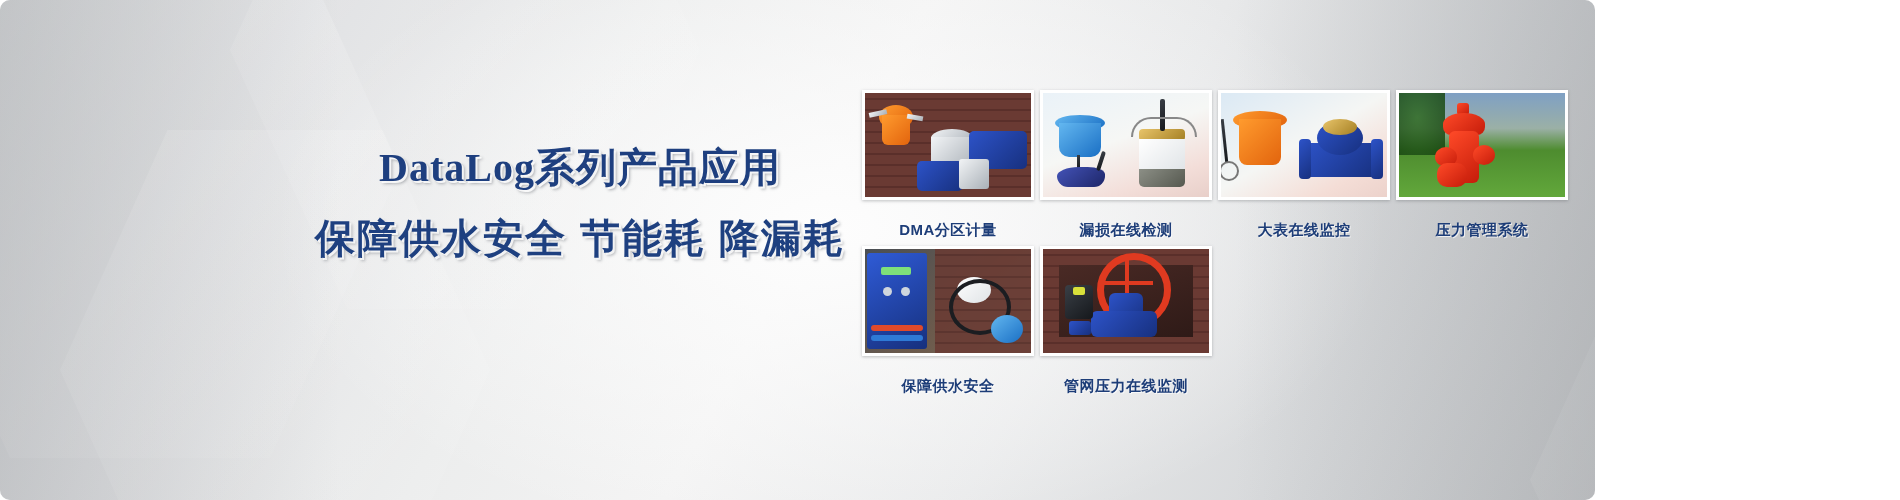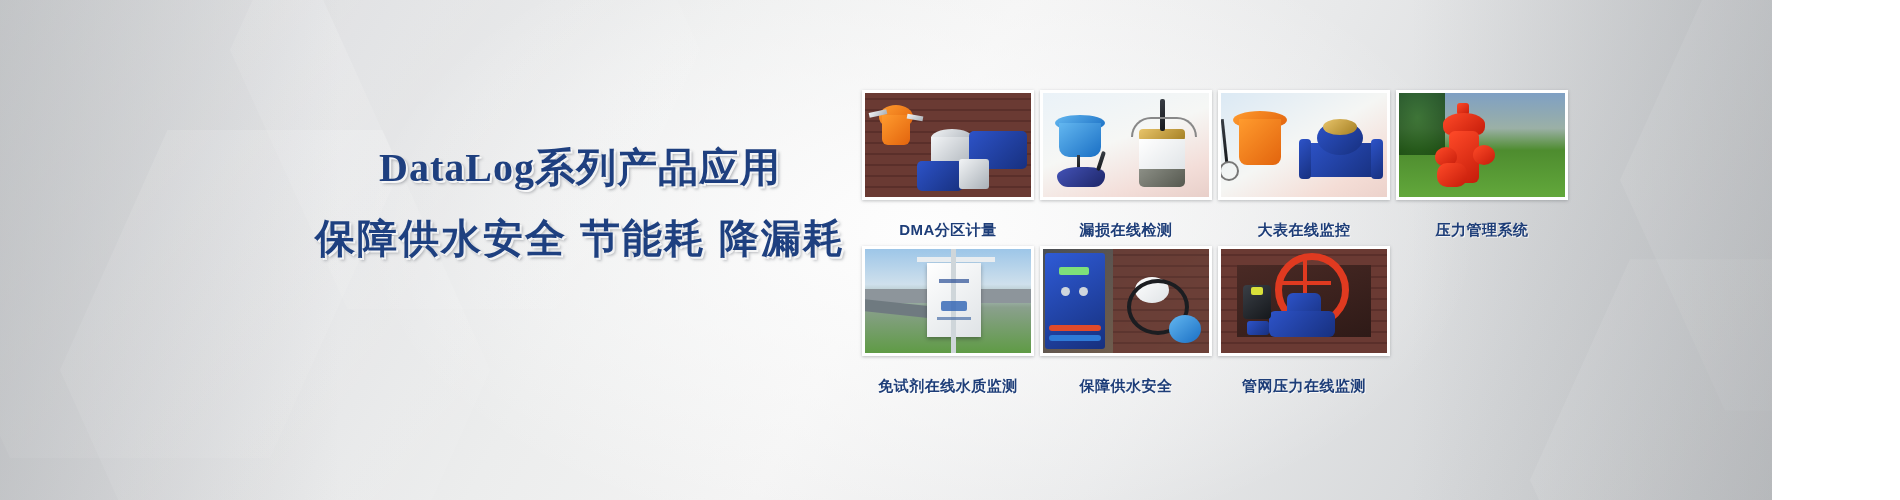--- a/index.html
+++ b/index.html
@@ -1,24 +1,25 @@
 <!DOCTYPE html>
 <html><head>
 <meta charset="utf-8">
 <style>
   html,body{margin:0;padding:0;}
   body{
     width:1900px;height:500px;overflow:hidden;
     font-family:"Liberation Sans","DejaVu Sans",sans-serif;
   }
   .banner{
-    position:relative;width:1772px;height:500px;overflow:hidden;
+    position:relative;width:1595px;height:500px;overflow:hidden;
     background:
       radial-gradient(ellipse 900px 520px at 52% 46%, #fdfdfd 0%, rgba(253,253,253,0) 62%),
       linear-gradient(118deg, #cfd1d3 0%, #dfe0e2 18%, #eceded 36%, #f3f3f3 50%, #e8e9ea 66%, #d6d8da 84%, #c9cbcd 100%);
+    border-radius: 10px;
   }
   
   .hex{
     position:absolute;
     background:linear-gradient(135deg, rgba(255,255,255,.55), rgba(255,255,255,.05));
     clip-path:polygon(25% 2%,75% 2%,100% 50%,75% 98%,25% 98%,0% 50%);
     pointer-events:none;
   }
   .hex.h1{left:-120px;top:-130px;width:520px;height:600px;opacity:.55;}
   .hex.h2{left:60px;top:120px;width:430px;height:500px;opacity:.40;}
@@ -170,35 +171,20 @@
           <div class="o red" style="left:44px;top:20px;width:42px;height:22px;border-radius:50% 50% 8px 8px;"></div>
           <div class="o red" style="left:50px;top:38px;width:30px;height:52px;border-radius:6px;"></div>
           <div class="o red circ" style="left:36px;top:54px;width:22px;height:20px;"></div>
           <div class="o red circ" style="left:74px;top:52px;width:22px;height:20px;"></div>
           <div class="o red" style="left:38px;top:70px;width:30px;height:24px;border-radius:10px;"></div>
         </div>
       </div>
       <div class="cap">压力管理系统</div>
     </div>
 
-    <div class="card">
-      <div class="thumb">
-        <div class="ph outdoor">
-          <div class="o" style="left:0;top:40px;width:166px;height:14px;background:#8d959b;"></div>
-          <div class="o" style="left:0;top:54px;width:70px;height:12px;background:#6f7a80;transform:skewY(6deg);"></div>
-          <div class="o white" style="left:62px;top:14px;width:54px;height:74px;box-shadow:0 2px 4px rgba(0,0,0,.3);"></div>
-          <div class="o" style="left:52px;top:8px;width:78px;height:5px;background:#e9edf0;"></div>
-          <div class="o" style="left:86px;top:0;width:5px;height:104px;background:#cfd6da;"></div>
-          <div class="o" style="left:74px;top:30px;width:30px;height:4px;background:#2b4f96;opacity:.7;"></div>
-          <div class="o" style="left:76px;top:52px;width:26px;height:10px;background:#2e63b4;opacity:.8;border-radius:2px;"></div>
-          <div class="o" style="left:72px;top:68px;width:34px;height:3px;background:#4a6fa8;opacity:.7;"></div>
-        </div>
-      </div>
-      <div class="cap">免试剂在线水质监测</div>
-    </div>
 
     <div class="card">
       <div class="thumb">
         <div class="ph indoor">
           <div class="o brick" style="left:70px;top:0;width:96px;height:104px;opacity:.85;"></div>
           <div class="o" style="left:2px;top:4px;width:60px;height:96px;background:linear-gradient(150deg,#2f5bd6,#16307e);border-radius:3px;"></div>
           <div class="o" style="left:16px;top:18px;width:30px;height:8px;background:#7ee07a;border-radius:2px;"></div>
           <div class="o" style="left:18px;top:38px;width:9px;height:9px;background:#cfd6dd;border-radius:50%;"></div>
           <div class="o" style="left:36px;top:38px;width:9px;height:9px;background:#cfd6dd;border-radius:50%;"></div>
           <div class="o" style="left:6px;top:76px;width:52px;height:6px;background:#e04a2a;border-radius:3px;"></div>

